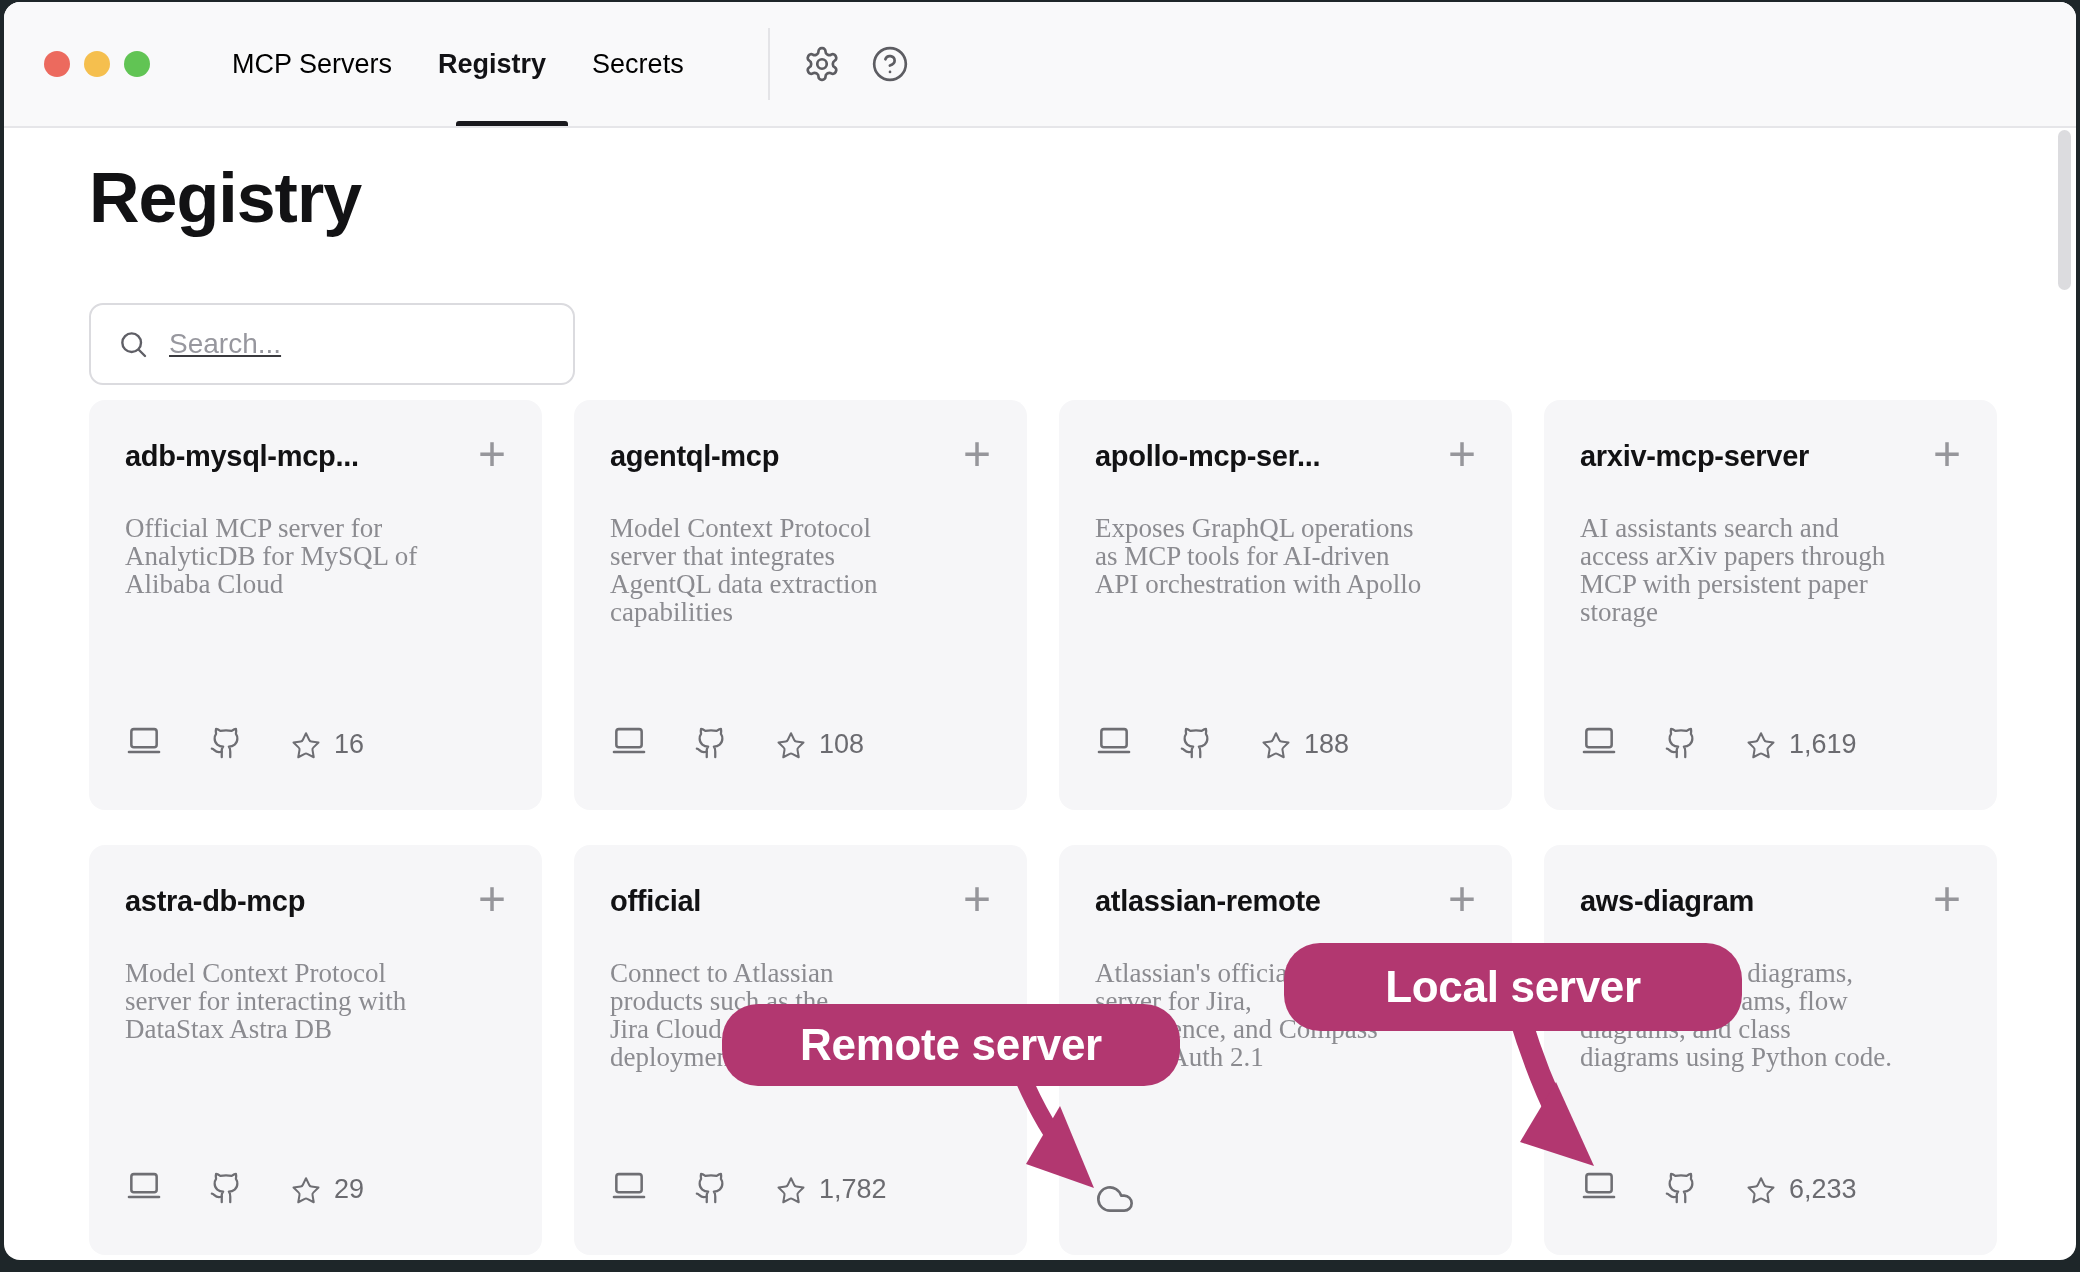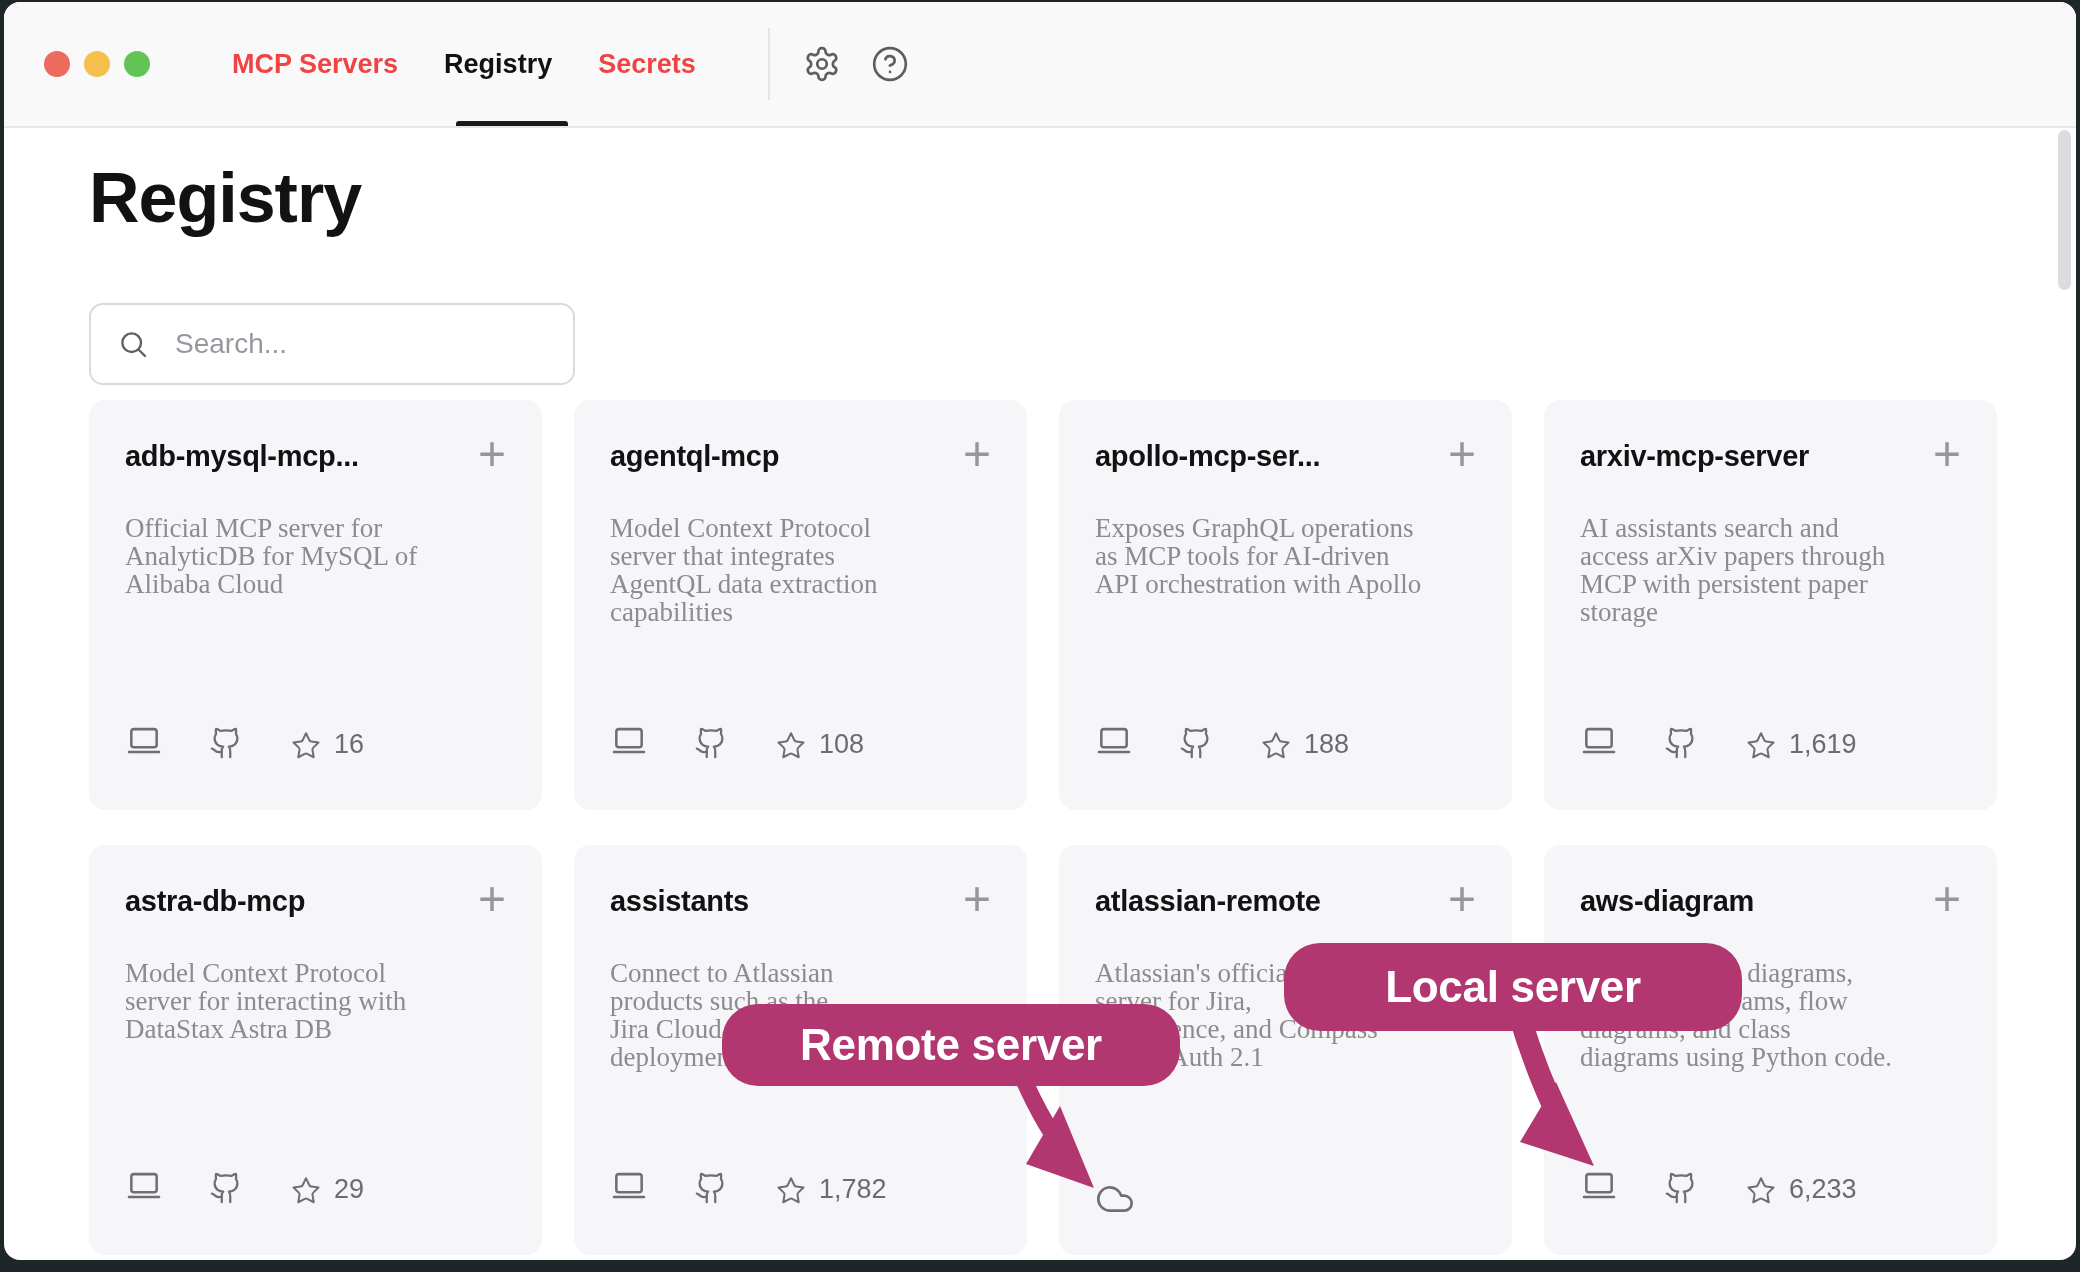--- a/index.html
+++ b/index.html
@@ -5,32 +5,32 @@
   html,body{margin:0;padding:0;}
   body{background:#242d31;font-family:"Liberation Sans",sans-serif;-webkit-font-smoothing:antialiased;}
   .stage{position:relative;width:2080px;height:1272px;background:#1e2629;overflow:hidden;}
   .window{position:absolute;left:4px;top:2px;width:2072px;height:1258px;background:#ffffff;border-radius:16px;overflow:hidden;}
 
   
   .titlebar{position:absolute;left:0;top:0;right:0;height:124px;background:#f9f9fa;border-bottom:2px solid #e6e6e9;}
   .lights{position:absolute;left:40px;top:49px;display:flex;gap:14px;}
   .light{width:26px;height:26px;border-radius:50%;}
   .tabs{position:absolute;left:228px;top:0;height:124px;display:flex;align-items:center;gap:46px;}
-  .tab{font-size:27px;font-weight:700;color:#ef4444;cursor:default;}
+  .tab{font-size:27px;font-weight:400;color:#000000;cursor:default;}
   .tab.active{color:#121215;font-weight:600;}
   .tab-underline{position:absolute;left:452px;bottom:0;width:112px;height:5px;background:#1a1a1e;border-radius:3px 3px 0 0;}
   .tb-divider{position:absolute;left:764px;top:26px;width:2px;height:72px;background:#e4e4e7;}
   .tb-btn{position:absolute;top:40px;width:44px;height:44px;display:flex;align-items:center;justify-content:center;color:#5d5d62;background:none;border:none;padding:0;}
   .tb-btn svg{width:38px;height:38px;}
 
   
   .page-title{position:absolute;left:85px;top:156px;font-size:70px;font-weight:700;letter-spacing:-1px;color:#121214;margin:0;}
   .search{position:absolute;left:85px;top:301px;width:486px;height:82px;box-sizing:border-box;border:2px solid #dbdbdf;border-radius:14px;background:#fff;display:flex;align-items:center;}
   .search svg{width:32px;height:32px;margin-left:26px;color:#5f5f66;flex:none;}
-  .search input{flex:1;border:none;outline:none;background:transparent;margin-left:24px;font-size:28px;color:#3a3a3e;font-family:inherit;}
+  .search input{flex:1;border:none;outline:none;background:transparent;margin-left:18px;font-size:28px;color:#3a3a3e;font-family:inherit;text-decoration:underline;}
   .search input::placeholder{color:#97979e;}
 
   
   .grid{position:absolute;left:85px;top:398px;display:grid;grid-template-columns:repeat(4,453px);grid-auto-rows:410px;column-gap:32px;row-gap:35px;}
   .card{position:relative;background:#f6f6f8;border-radius:16px;box-sizing:border-box;padding:34px 36px;}
   .card-head{display:flex;justify-content:space-between;align-items:flex-start;}
   .card-name{margin:0;font-size:29px;font-weight:700;letter-spacing:-0.3px;color:#121214;line-height:44px;white-space:nowrap;}
   .add-btn{background:none;border:none;padding:0;margin-top:-2px;font-size:48px;font-weight:300;line-height:44px;color:#96969b;font-family:inherit;}
   .desc{margin:36px 0 0 0;font-size:27px;line-height:28px;color:#8b8b90;white-space:pre-line;font-family:Liberation Serif, serif;}
   .meta{position:absolute;left:36px;top:322px;display:flex;align-items:flex-end;color:#6e6e73;}
@@ -211,21 +211,21 @@
             </svg>
           <svg class="i-star" viewBox="0 0 24 24" fill="none" stroke="currentColor" stroke-width="1.6" stroke-linejoin="round">
               <path d="m12 2.6 2.6 5.4a2 2 0 0 0 1.6 1.2l5.8.8-4.2 4.1a2 2 0 0 0-.6 1.9l1 5.8-5.2-2.7a2 2 0 0 0-2 0L5.8 21.8l1-5.8a2 2 0 0 0-.6-1.9L2 10l5.8-.8a2 2 0 0 0 1.6-1.2Z"></path>
             </svg>
           <span class="star-count">29</span>
         </div>
       </article>
 
       <article class="card">
         <div class="card-head">
-          <h3 class="card-name">assistants</h3>
+          <h3 class="card-name">official</h3>
           <button class="add-btn">+</button>
         </div>
         <p class="desc">Connect to Atlassian
 products such as the
 Jira Cloud and Server
 deployments.</p>
         <div class="meta">
           <svg class="i-laptop" viewBox="0 0 24 24" fill="none" stroke="currentColor" stroke-width="1.6" stroke-linecap="round" stroke-linejoin="round">
               <rect x="4" y="4.5" width="16" height="11.5" rx="1.6"></rect>
               <path d="M2.5 19h19"></path>

